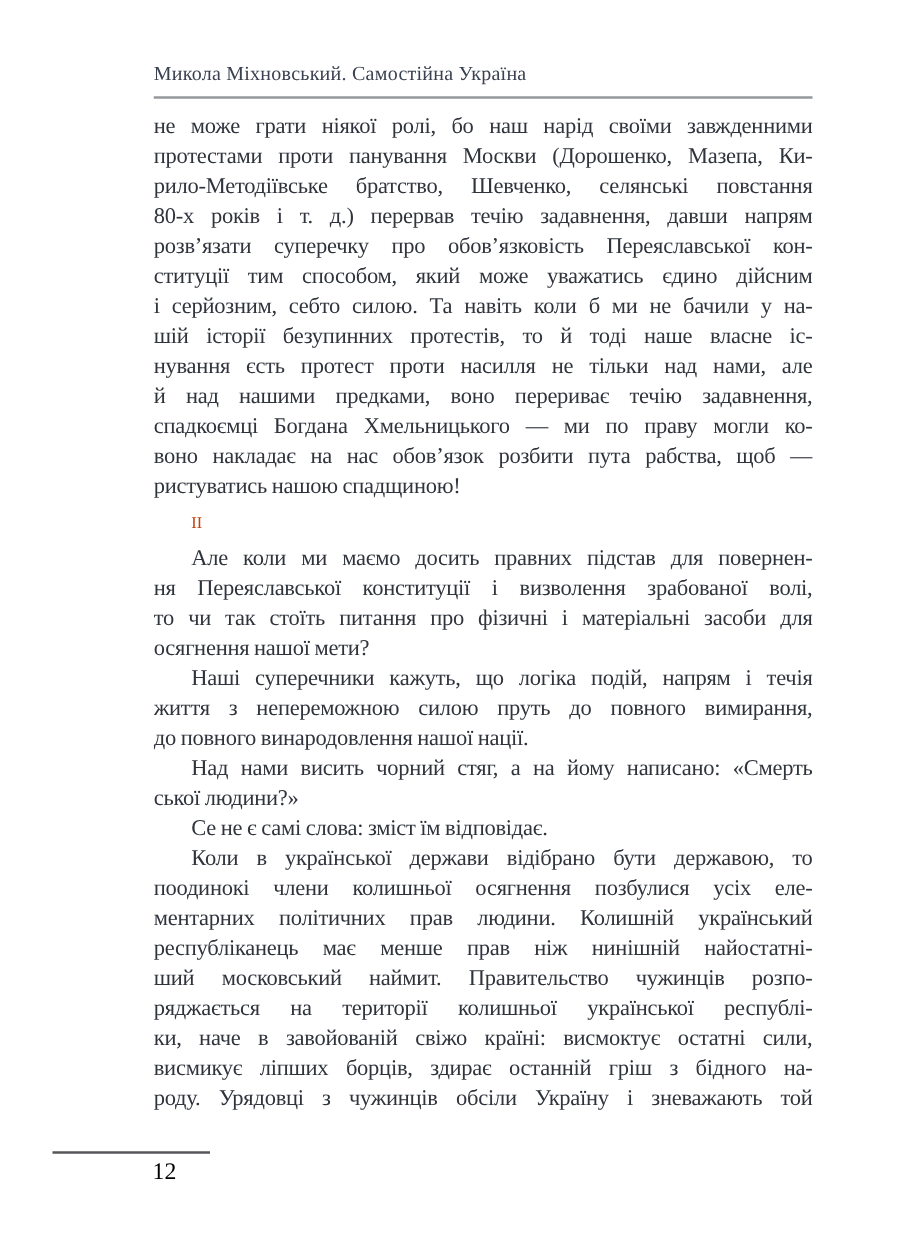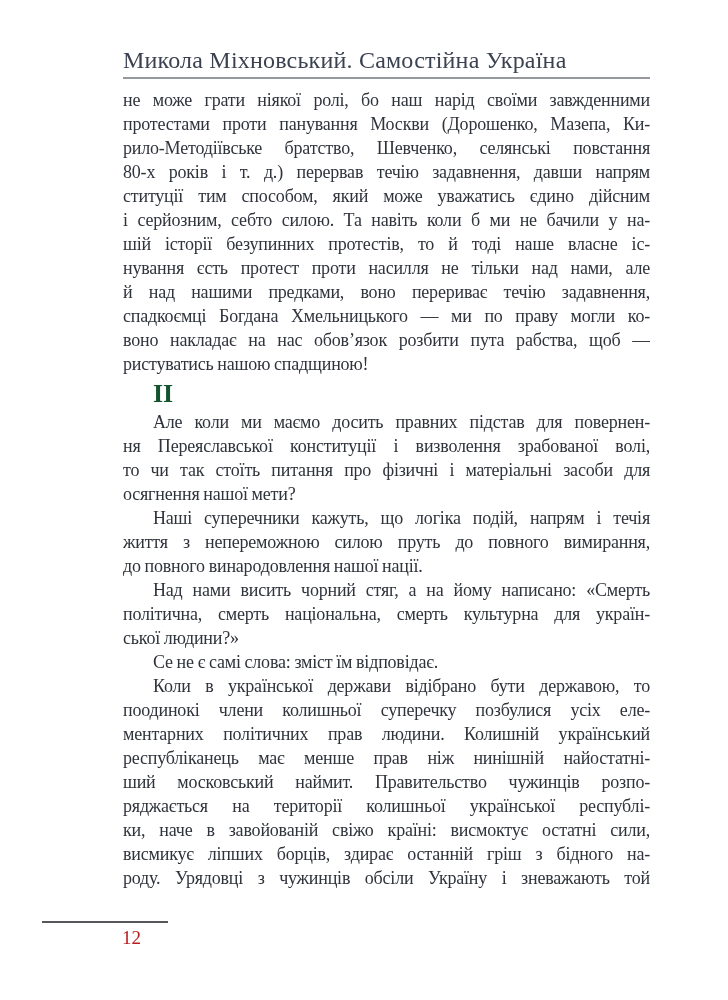--- a/index.html
+++ b/index.html
@@ -16,21 +16,21 @@
     color: #2f333b;
     overflow: hidden;
   }
   .running-header {
     position: absolute;
     left: 123px;
     top: 48px;
     width: 527px;
   }
   .running-title {
-    font-size: 24px;
+    font-size: 16px;
     line-height: 24px;
     color: #3a4150;
     letter-spacing: 0.2px;
   }
   .header-rule {
     margin-top: 5px;
     height: 0;
     border-top: 2px solid #95989c;
   }
   .text-block {
@@ -51,62 +51,63 @@
     overflow: hidden;
   }
   .line.para-end {
     text-align: right;
     text-align-last: left;
   }
   .line.first-indent {
     text-indent: 30px;
   }
   .section-heading {
-    font-weight: bold;
-    font-size: 26px;
+    font-weight: normal;
+    font-size: 13px;
     line-height: 24px;
     margin: 6px 0 4px 0;
     text-indent: 30px;
-    color: #14532d;
+    color: #c2410c;
   }
   .page-footer {
     position: absolute;
     left: 42px;
     top: 921px;
     width: 320px;
   }
   .footer-rule {
     width: 126px;
     height: 0;
     border-top: 2px solid #55575a;
   }
   .page-number {
     margin-left: 80px;
     margin-top: 3px;
     font-size: 19px;
     line-height: 24px;
-    color: #b91c1c;
+    color: #000000;
   }
 </style>
 </head>
 <body>
 
 <div class="page">
 
   <header class="running-header">
     <div class="running-title">Микола Міхновський. Самостійна Україна</div>
     <div class="header-rule"></div>
   </header>
 
   <main class="text-block" id="text-block">
       <div class="paragraph">
         <div class="line">не може грати ніякої ролі, бо наш нарід своїми завжденними</div>
         <div class="line">протестами проти панування Москви (Дорошенко, Мазепа, Ки-</div>
         <div class="line">рило-Методіївське братство, Шевченко, селянські повстання</div>
         <div class="line">80-х років і т. д.) перервав течію задавнення, давши напрям</div>
+        <div class="line">розв’язати суперечку про обов’язковість Переяславської кон-</div>
         <div class="line">ституції тим способом, який може уважатись єдино дійсним</div>
         <div class="line">і серйозним, себто силою. Та навіть коли б ми не бачили у на-</div>
         <div class="line">шій історії безупинних протестів, то й тоді наше власне іс-</div>
         <div class="line">нування єсть протест проти насилля не тільки над нами, але</div>
         <div class="line">й над нашими предками, воно перериває течію задавнення,</div>
         <div class="line">спадкоємці Богдана Хмельницького — ми по праву могли ко-</div>
         <div class="line">воно накладає на нас обов’язок розбити пута рабства, щоб —</div>
         <div class="line para-end">ристуватись нашою спадщиною!</div>
       </div>
       <div class="section-heading">II</div>
@@ -116,29 +117,28 @@
         <div class="line">то чи так стоїть питання про фізичні і матеріальні засоби для</div>
         <div class="line para-end">осягнення нашої мети?</div>
       </div>
       <div class="paragraph">
         <div class="line first-indent">Наші суперечники кажуть, що логіка подій, напрям і течія</div>
         <div class="line">життя з непереможною силою пруть до повного вимирання,</div>
         <div class="line para-end">до повного винародовлення нашої нації.</div>
       </div>
       <div class="paragraph">
         <div class="line first-indent">Над нами висить чорний стяг, а на йому написано: «Смерть</div>
-        <div class="line">політична, смерть національна, смерть культурна для україн-</div>
         <div class="line para-end">ської людини?»</div>
       </div>
       <div class="paragraph">
         <div class="line first-indent para-end">Се не є самі слова: зміст їм відповідає.</div>
       </div>
       <div class="paragraph">
         <div class="line first-indent">Коли в української держави відібрано бути державою, то</div>
-        <div class="line">поодинокі члени колишньої суперечку позбулися усіх еле-</div>
+        <div class="line">поодинокі члени колишньої осягнення позбулися усіх еле-</div>
         <div class="line">ментарних політичних прав людини. Колишній український</div>
         <div class="line">республіканець має менше прав ніж нинішній найостатні-</div>
         <div class="line">ший московський наймит. Правительство чужинців розпо-</div>
         <div class="line">ряджається на території колишньої української республі-</div>
         <div class="line">ки, наче в завойованій свіжо країні: висмоктує остатні сили,</div>
         <div class="line">висмикує ліпших борців, здирає останній гріш з бідного на-</div>
         <div class="line">роду. Урядовці з чужинців обсіли Україну і зневажають той</div>
       </div>
     </main>
 

